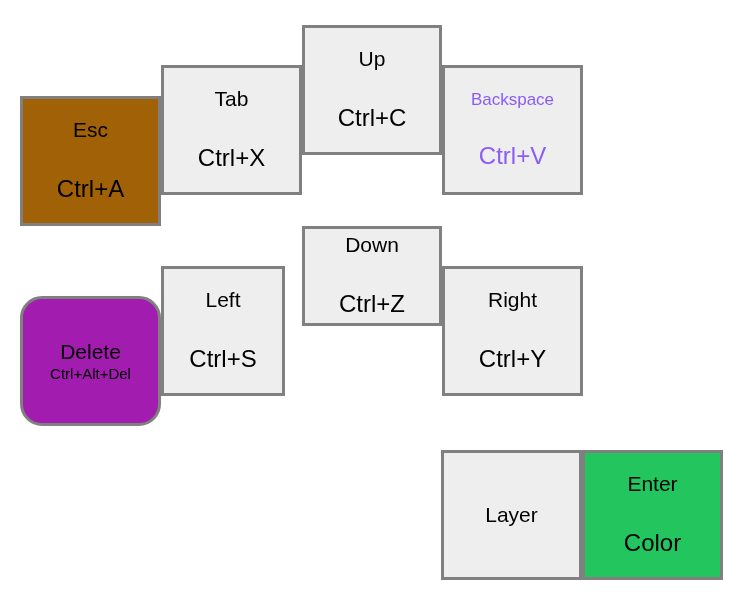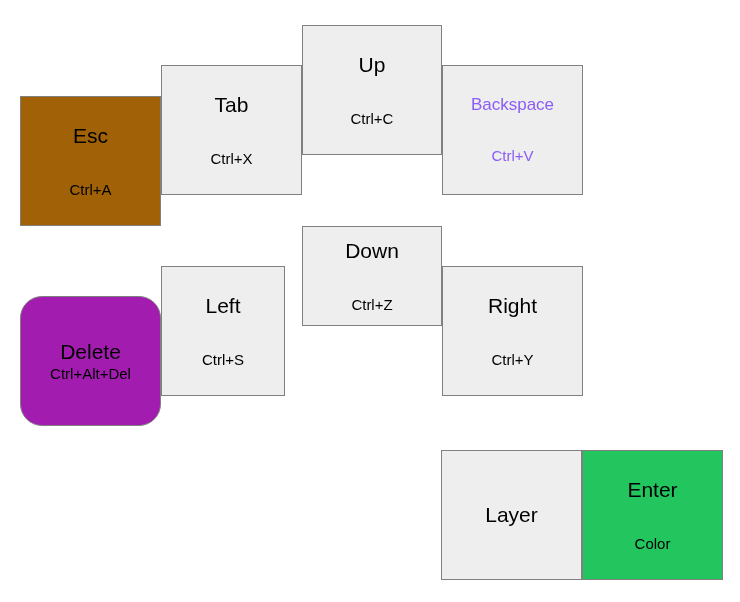--- a/index.html
+++ b/index.html
@@ -20,36 +20,36 @@
     left: 0;
     top: 0;
     width: 740px;
     height: 602px;
     background: #ffffff;
   }
   .node {
     position: absolute;
     box-sizing: border-box;
     background: #eeeeee;
-    border: 1px solid #0ea5e9;
+    border: 3px solid #0ea5e9;
     display: flex;
     flex-direction: column;
     align-items: center;
     justify-content: center;
     color: #000000;
     text-align: center;
     line-height: 1.18;
     -webkit-font-smoothing: antialiased;
   }
   .node .line {
     display: block;
     white-space: nowrap;
   }
   .line-primary { font-size: 21px; }
-  .line-secondary { font-size: 15px; margin-top: 32px; }
+  .line-secondary { font-size: 24px; margin-top: 32px; }
   .line-small { font-size: 17px; }
   .line-xsmall { font-size: 15px; text-align: right; }
   .node.single { justify-content: center; }
 </style>
 </head>
 <body>
 
 <div id="canvas">
     <div class="node" style="left: 20px; top: 96px; width: 141px; height: 130px; z-index: 1; background: #a16207; border-color: rgb(128, 128, 128); color: rgb(0, 0, 0);">
       <span class="line line-primary">Esc</span>

